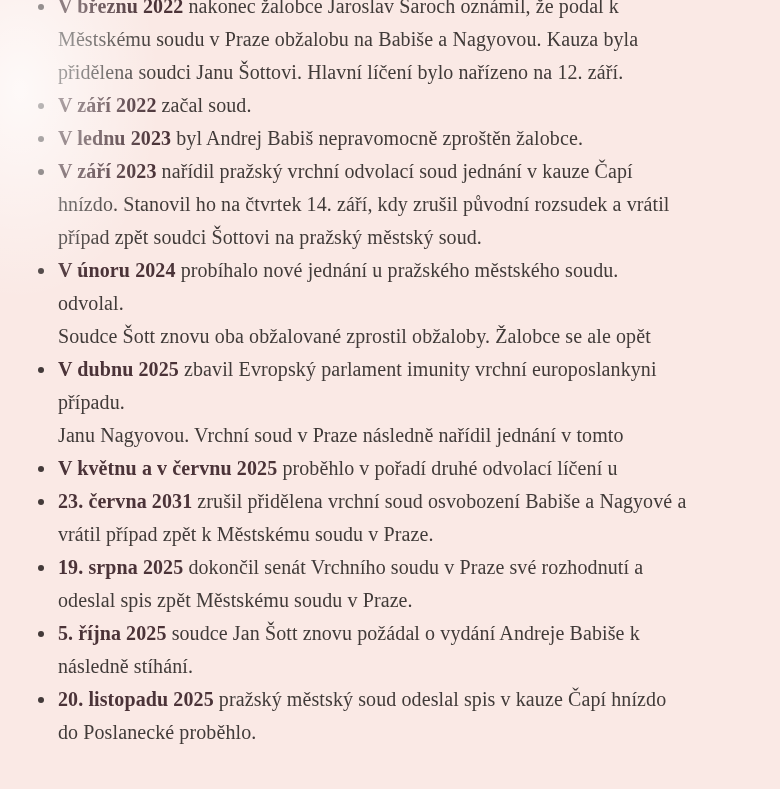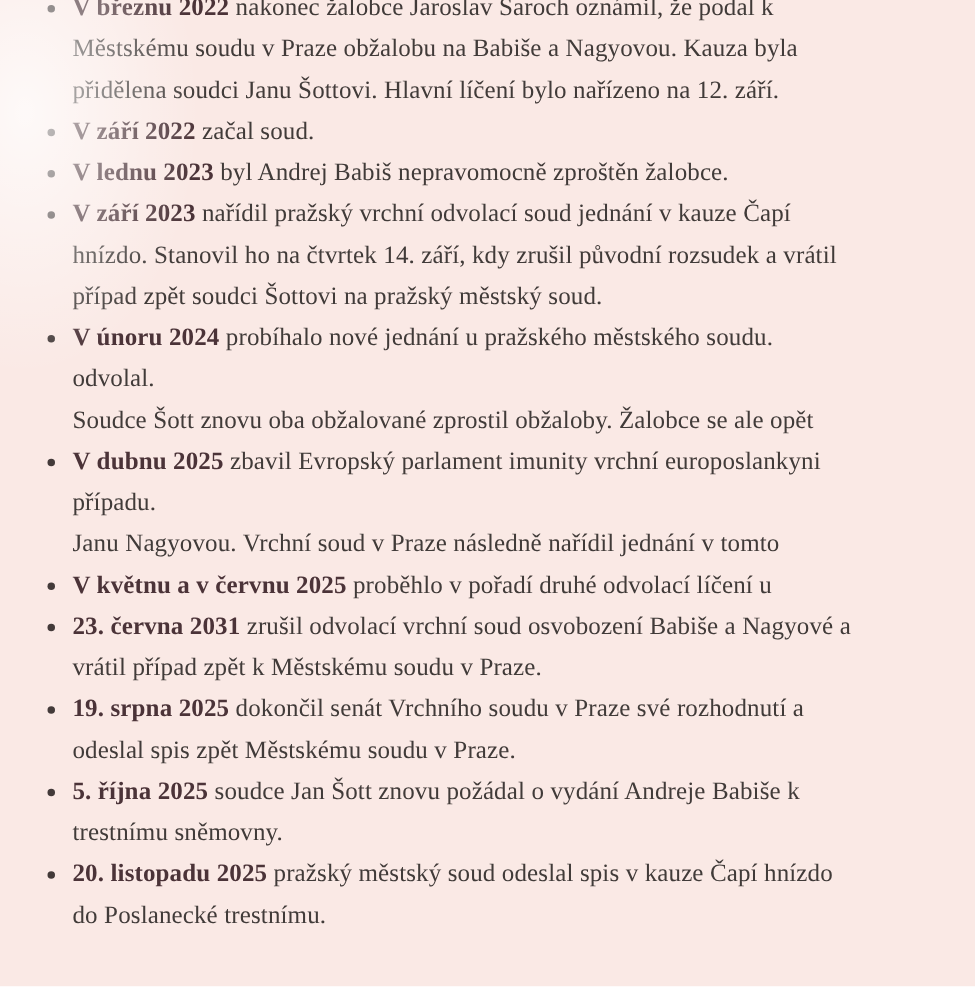--- a/index.html
+++ b/index.html
@@ -102,33 +102,33 @@
     <div class="line"><b class="date">V dubnu 2025 </b><span class="rest">zbavil Evropský parlament imunity vrchní europoslankyni</span></div>
   <div class="line">případu.</div>
           <div class="line">Janu Nagyovou. Vrchní soud v Praze následně nařídil jednání v tomto</div>
         </div>
 
   <div class="item">
     <div class="line"><b class="date">V květnu a v červnu 2025 </b><span class="rest">proběhlo v pořadí druhé odvolací líčení u</span></div>
         </div>
 
   <div class="item">
-    <div class="line"><b class="date">23. června 2031 </b><span class="rest">zrušil odvolací vrchní soud osvobození Babiše a Nagyové a</span></div>
+    <div class="line"><b class="date">23. června 2031 </b><span class="rest">zrušil přidělena vrchní soud osvobození Babiše a Nagyové a</span></div>
   <div class="line">vrátil případ zpět k Městskému soudu v Praze.</div>
         </div>
 
   <div class="item">
     <div class="line"><b class="date">19. srpna 2025 </b><span class="rest">dokončil senát Vrchního soudu v Praze své rozhodnutí a</span></div>
   <div class="line">odeslal spis zpět Městskému soudu v Praze.</div>
         </div>
 
   <div class="item">
     <div class="line"><b class="date">5. října 2025 </b><span class="rest">soudce Jan Šott znovu požádal o vydání Andreje Babiše k</span></div>
-  <div class="line">trestnímu sněmovny.</div>
+  <div class="line">následně stíhání.</div>
         </div>
 
   <div class="item">
     <div class="line"><b class="date">20. listopadu 2025 </b><span class="rest">pražský městský soud odeslal spis v kauze Čapí hnízdo</span></div>
-  <div class="line">do Poslanecké trestnímu.</div>
+  <div class="line">do Poslanecké proběhlo.</div>
         </div>
 </div>
   </div>
 </div>
 
 </body></html>

